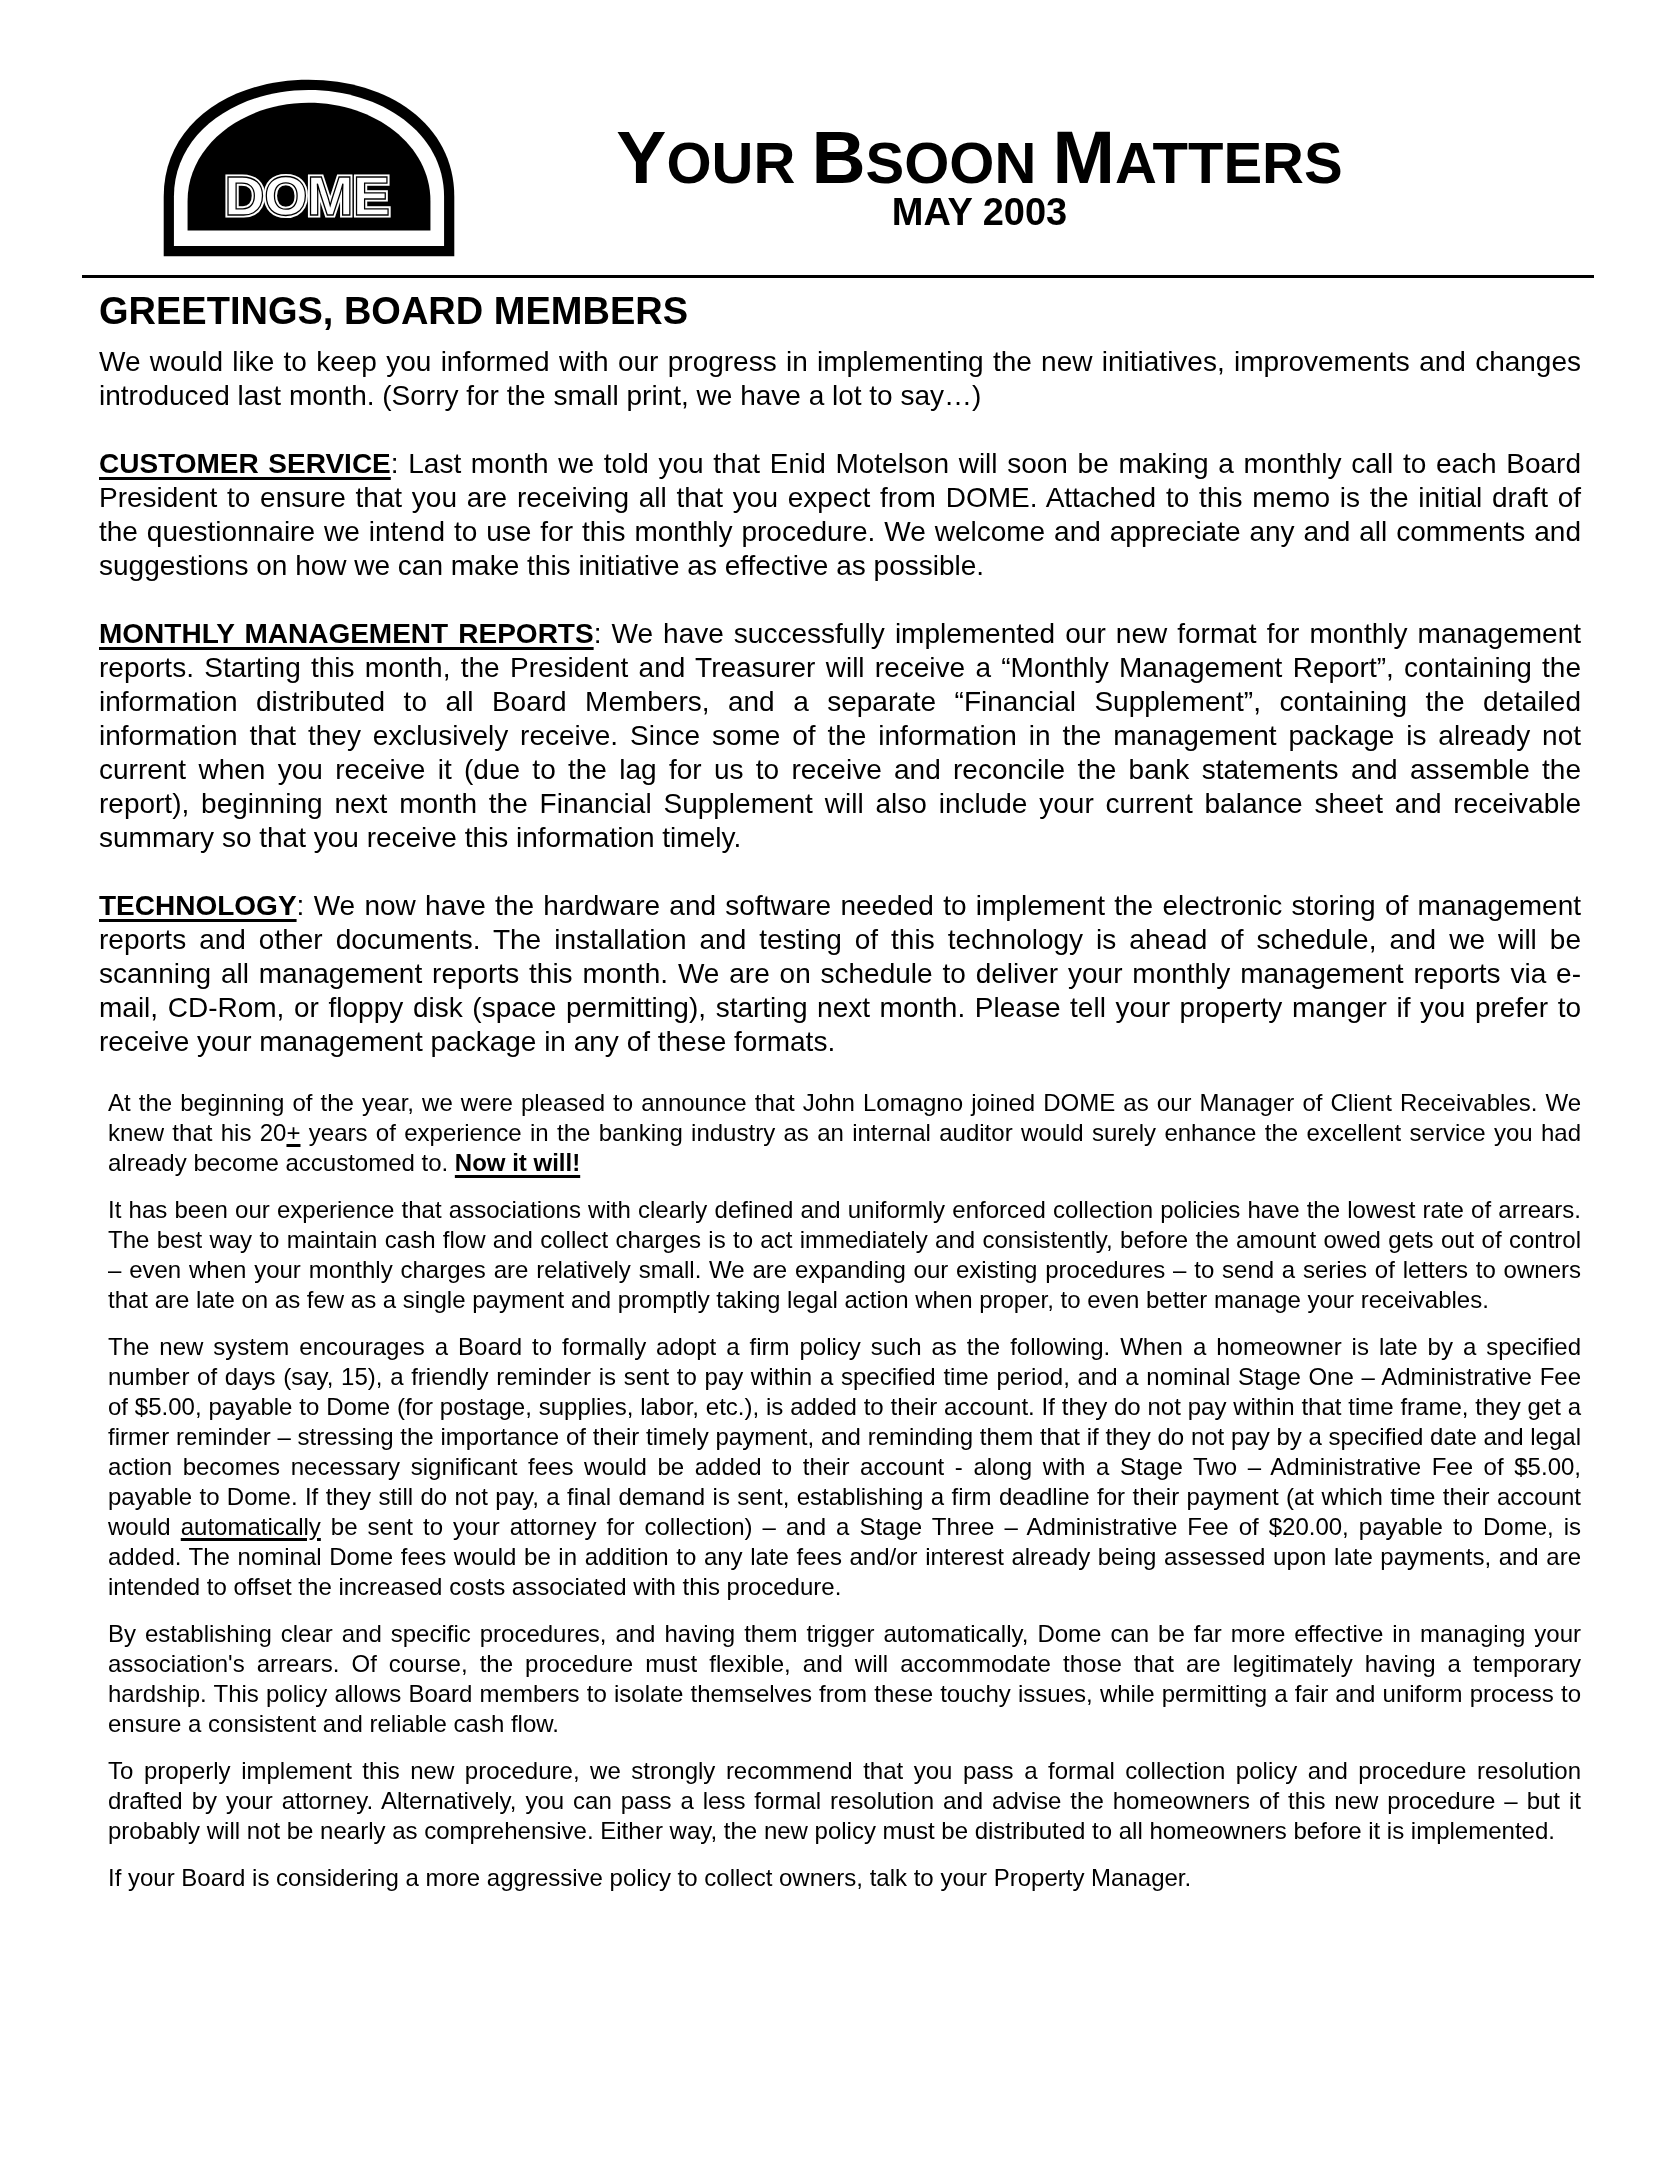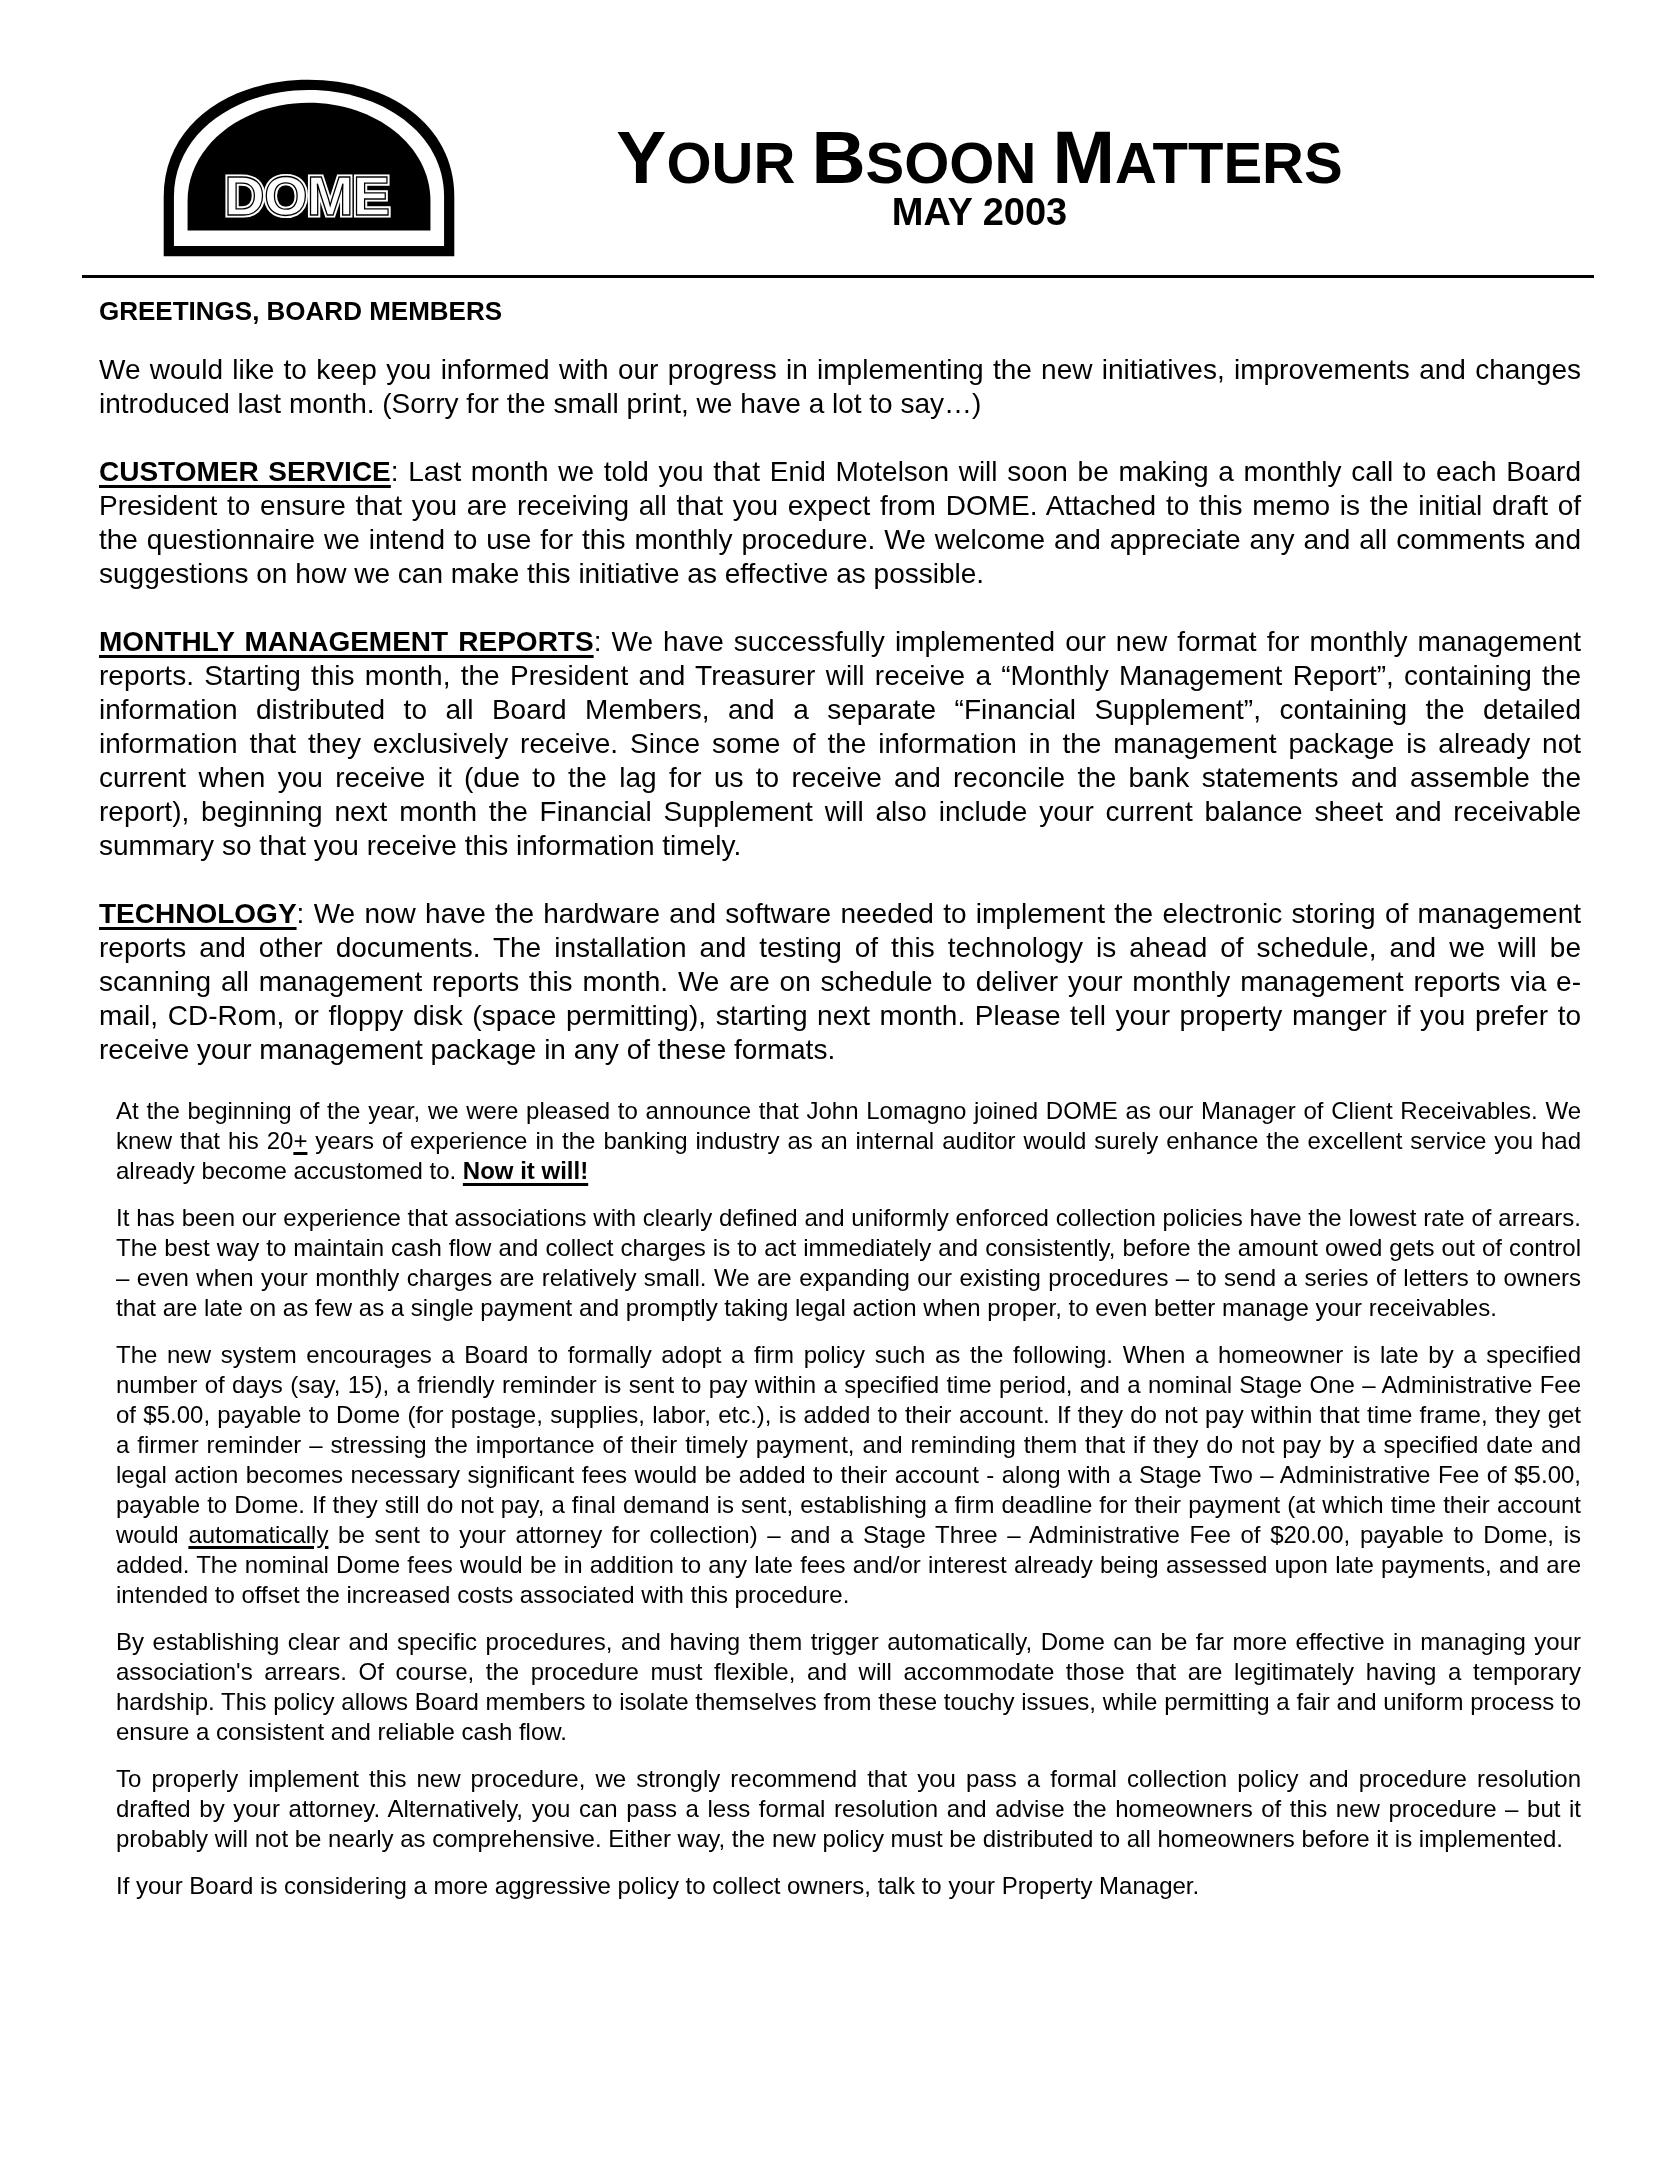--- a/index.html
+++ b/index.html
@@ -16,28 +16,28 @@
   .title .cap { font-size: 75px; }
   .title .sm { font-size: 58px; }
   .issue {
     left: 511px; width: 937px; top: 190px; text-align: center;
     font-weight: bold; font-size: 38px; line-height: 44px;
   }
   .rule { left: 82px; top: 275px; width: 1512px; height: 2.6px; background: #000; }
 
   
   .content { left: 99px; top: 290px; width: 1482px; }
-  .h1 { font-weight: bold; font-size: 26px; line-height: 43px; margin: 0 0 20px 0; }
+  .h1 { font-weight: bold; font-size: 38px; line-height: 43px; margin: 0 0 12px 0; }
   .p32 { font-size: 28px; line-height: 34px; margin: 0 0 34px 0; text-align: justify; }
   .p32 .lead { font-weight: bold; text-decoration: underline; text-decoration-thickness: 3.4px; text-underline-offset: 4.3px; }
   .h2 { margin: 0 0 19px 0; white-space: nowrap; }
   .h2 .big { font-weight: bold; font-size: 36px; text-decoration: underline; text-decoration-thickness: 4.3px; text-underline-offset: 5.1px; }
   .h2 .rest { font-size: 29px; font-weight: bold; letter-spacing: -0.3px; }
   .h2 .bang { font-size: 29px; }
-  .p28 { font-size: 24px; line-height: 30px; margin: 0 0 17px 17px; text-align: justify; }
+  .p28 { font-size: 24px; line-height: 30px; margin: 0 0 17px 9px; text-align: justify; }
   .ul { text-decoration: underline; text-decoration-thickness: 2.6px; text-underline-offset: 3.4px; }
   .ulb { font-weight: bold; text-decoration: underline; text-decoration-thickness: 3.4px; text-underline-offset: 4.3px; }
 </style>
 </head>
 <body>
 
 <div class="abs logo">
   <svg width="294" height="181" viewBox="0 0 345 212">
 
     <path d="M2,210 L2,140 C2,55 80,3 172,3 C265,3 343,55 343,140 L343,210 Z" fill="#000"></path>

